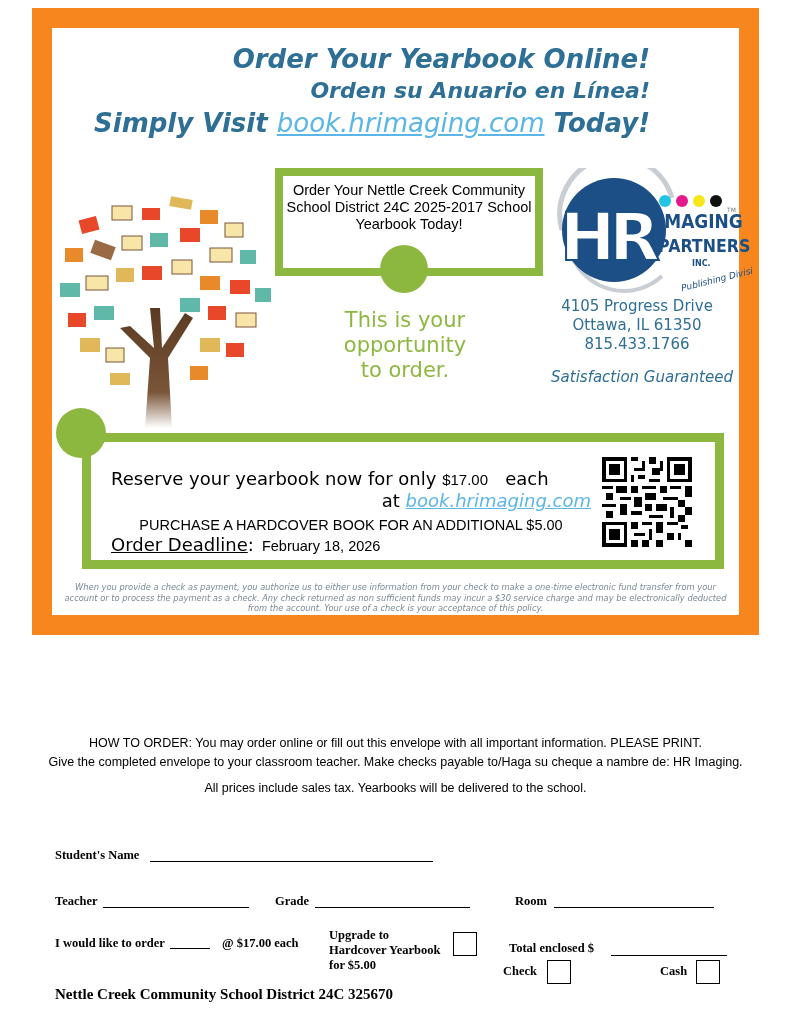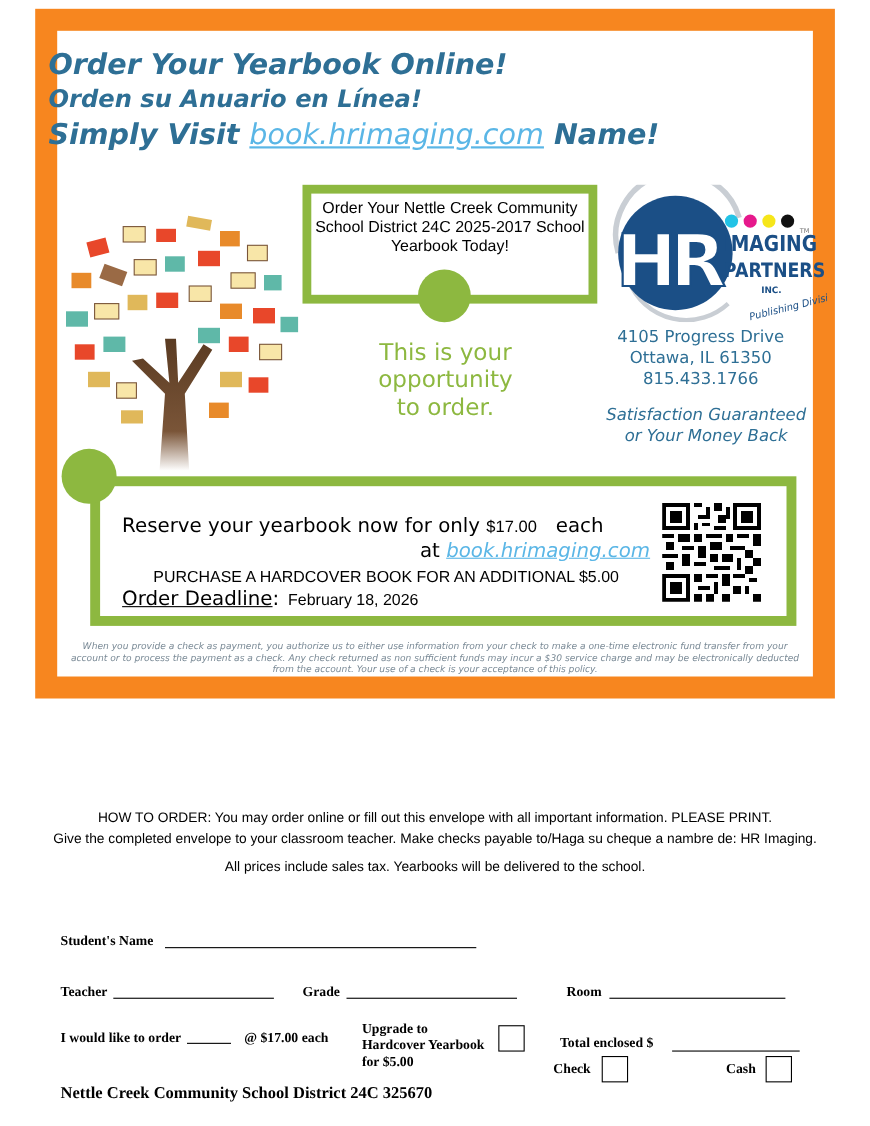--- a/index.html
+++ b/index.html
@@ -3,21 +3,21 @@
 <meta charset="utf-8">
 <style>
   html, body { margin:0; padding:0; }
   body { width:791px; height:1024px; background:#ffffff; position:relative; overflow:hidden; font-family:"Liberation Sans", sans-serif; }
   .abs { position:absolute; }
 
   
   #flyer { left:32px; top:8px; width:727px; height:627px; background:#f7861f; }
   #flyer-inner { left:20px; top:20px; width:687px; height:587px; background:#ffffff; }
 
-  .headline { left:12px; width:618px; text-align:left; color:#2e6f95; font-family:"DejaVu Sans", sans-serif; font-style:italic; font-weight:bold; white-space:nowrap; }
+  .headline { left:0; width:618px; text-align:right; color:#2e6f95; font-family:"DejaVu Sans", sans-serif; font-style:italic; font-weight:bold; white-space:nowrap; }
   #h1 { top:36px; font-size:26px; }
   #h2 { top:70px; font-size:22px; }
   #h3 { top:100px; font-size:26px; }
   .link { color:#5ab6e6; text-decoration:underline; font-weight:normal; }
 
   
   #callout { left:243px; top:160px; width:252px; height:92px; border:8px solid #8db840; background:#fff; }
   #callout-text { left:0; top:6px; width:252px; text-align:center; font-size:14.5px; line-height:17px; color:#000; }
   #callout-dot { left:348px; top:237px; width:48px; height:48px; border-radius:50%; background:#8db840; }
 
@@ -60,21 +60,21 @@
 </style>
 </head>
 <body>
 
 <div id="flyer" class="abs">
   <div id="flyer-inner" class="abs"></div>
 
   <div id="h1" class="abs headline">Order Your Yearbook Online!</div>
   <div id="h2" class="abs headline">Orden su Anuario en Línea!</div>
   <div id="h3" class="abs headline">
-    <span>Simply Visit </span><span class="link">book.hrimaging.com</span><span> Name!</span>
+    <span>Simply Visit </span><span class="link">book.hrimaging.com</span><span> Today!</span>
   </div>
 
   <svg id="tree" class="abs" viewBox="0 0 230 240">
     <defs>
       <linearGradient id="trunkfade" x1="0" y1="0" x2="0" y2="1">
         <stop offset="0" stop-color="#5a3b22"></stop>
         <stop offset="0.7" stop-color="#7a5538"></stop>
         <stop offset="1" stop-color="#ffffff"></stop>
       </linearGradient>
     </defs>
@@ -142,21 +142,20 @@
     <text x="128" y="118" font-family="DejaVu Sans" font-style="italic" font-size="9" fill="#1b4f86" transform="rotate(-14 150 112)">Publishing Division</text>
   </svg>
 
   <div id="address" class="abs">
     <div>4105 Progress Drive</div>
     <div>Ottawa, IL 61350</div>
     <div>815.433.1766</div>
   </div>
   <div id="guarantee" class="abs">
     <div>Satisfaction Guaranteed</div>
-    <div>or Your Money Back</div>
   </div>
 
   <div id="reserve-box" class="abs">
     <div id="reserve-line1" class="abs">
       <span>Reserve your yearbook now for only </span><span class="price">$17.00</span><span style="white-space:pre">   each</span>
     </div>
     <div id="reserve-line2" class="abs">
       <span style="white-space:pre">at </span><span class="link">book.hrimaging.com</span>
     </div>
     <div id="reserve-line3" class="abs">PURCHASE A HARDCOVER BOOK FOR AN ADDITIONAL $5.00</div>

